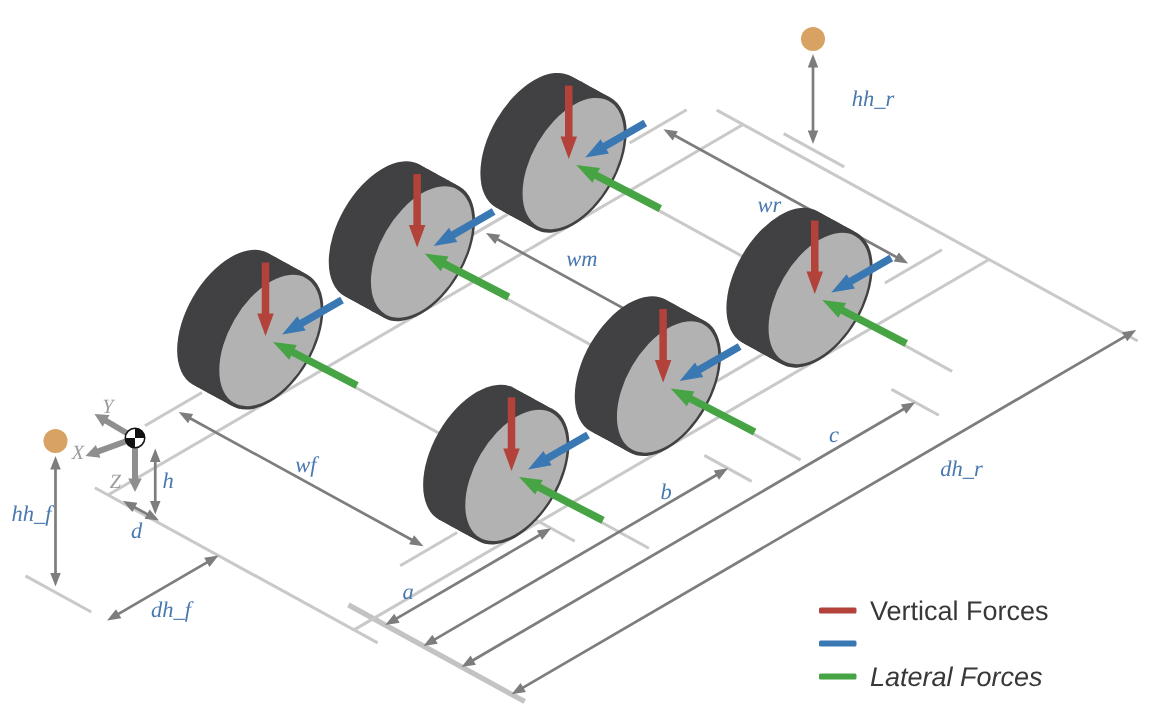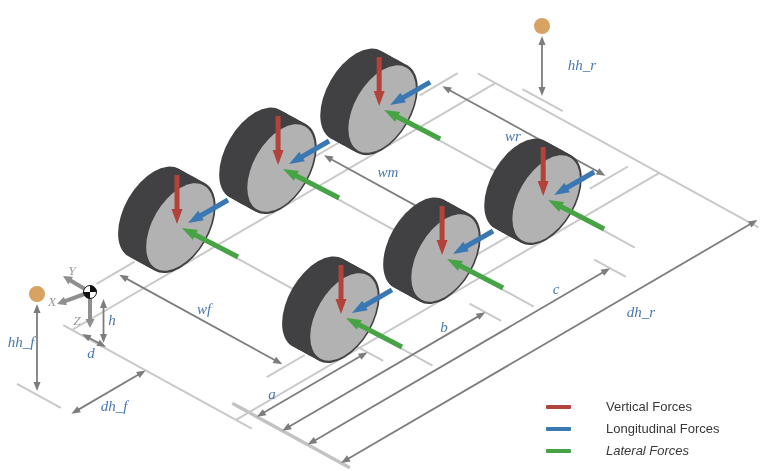--- a/index.html
+++ b/index.html
@@ -2,21 +2,21 @@
 <html><head>
 <meta charset="utf-8">
 <style>
   html,body{margin:0;padding:0;background:#fff;}
   .stage{position:relative;width:769px;height:471px;background:#fff;overflow:hidden;
          font-family:"Liberation Sans",sans-serif;}
   .stage svg{position:absolute;left:0;top:0;}
   .legend{position:absolute;left:546px;top:400px;}
   .legend-row{display:flex;align-items:center;height:14px;margin-bottom:8px;}
   .legend-swatch{width:25px;height:4px;margin-right:9px;border-radius:1px;}
-  .legend-label{font-size:13px;line-height:14px;white-space:nowrap;margin-left:26px;}
+  .legend-label{font-size:18px;line-height:14px;white-space:nowrap;}
   text.dimlbl{font-family:"Liberation Serif",serif;font-style:italic;font-size:15px;}
   text.axlbl{font-family:"Liberation Serif",serif;font-style:italic;font-size:13.5px;}
 </style>
 </head>
 <body>
 
 <div class="stage">
   <svg id="diagram" width="769" height="471" viewBox="0 0 769 471">
       <line x1="63.22999999999999" y1="325.19" x2="251.78499999999997" y2="428.605" stroke="#c9c9c9" stroke-width="2"></line>
       <line x1="232.29600000000002" y1="403.248" x2="349.81399999999996" y2="467.702" stroke="#c3c3c3" stroke-width="3.5"></line>
@@ -209,20 +209,19 @@
       <text x="77" y="322" fill="#9b9b9b" text-anchor="middle" dominant-baseline="middle" class="axlbl">Z</text>
     </svg>
 
   <div class="legend">
     <div class="legend-row">
       <div class="legend-swatch" style="background: rgb(178, 66, 58);"></div>
       <span class="legend-label" style="color: rgb(56, 56, 56);">Vertical Forces</span>
     </div>
     <div class="legend-row">
       <div class="legend-swatch" style="background: rgb(58, 120, 180);"></div>
-      <span class="legend-label" style="color: rgb(56, 56, 56);">Longitudinal Forces</span>
     </div>
     <div class="legend-row">
       <div class="legend-swatch" style="background: rgb(71, 164, 68);"></div>
       <span class="legend-label" style="color: rgb(56, 56, 56); font-style: italic;">Lateral Forces</span>
     </div>
   </div>
 </div>
 
 </body></html>

